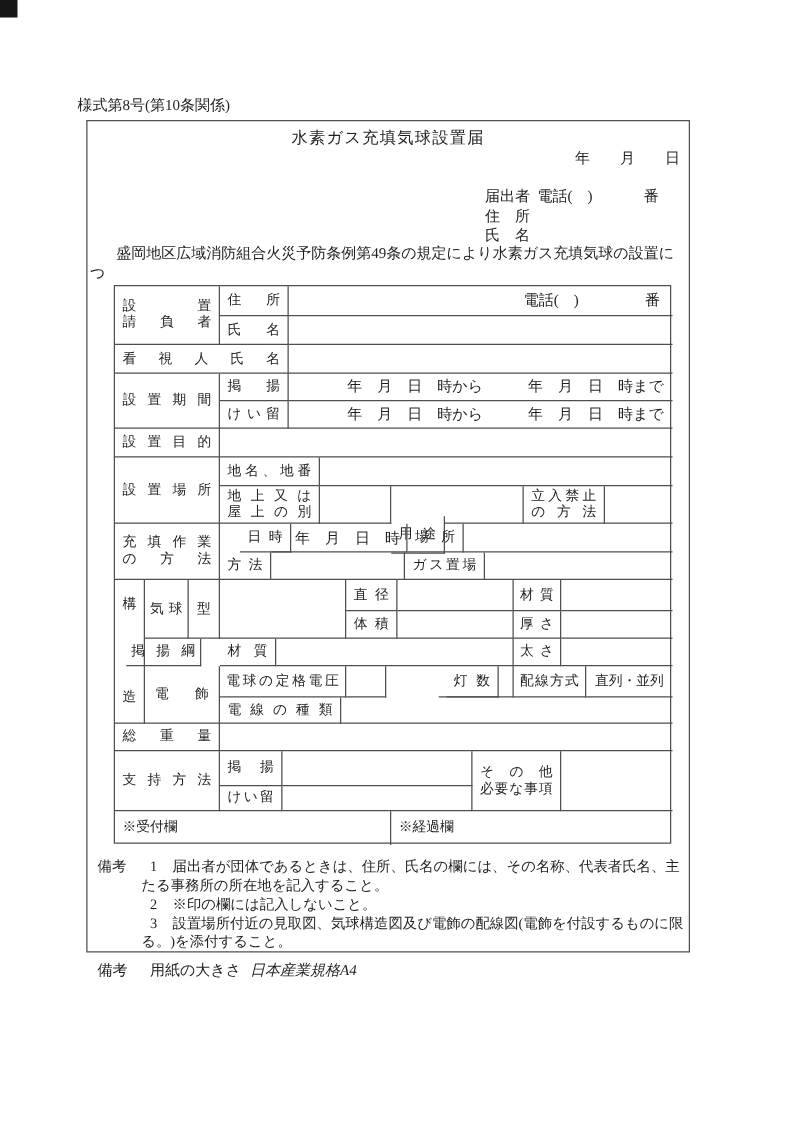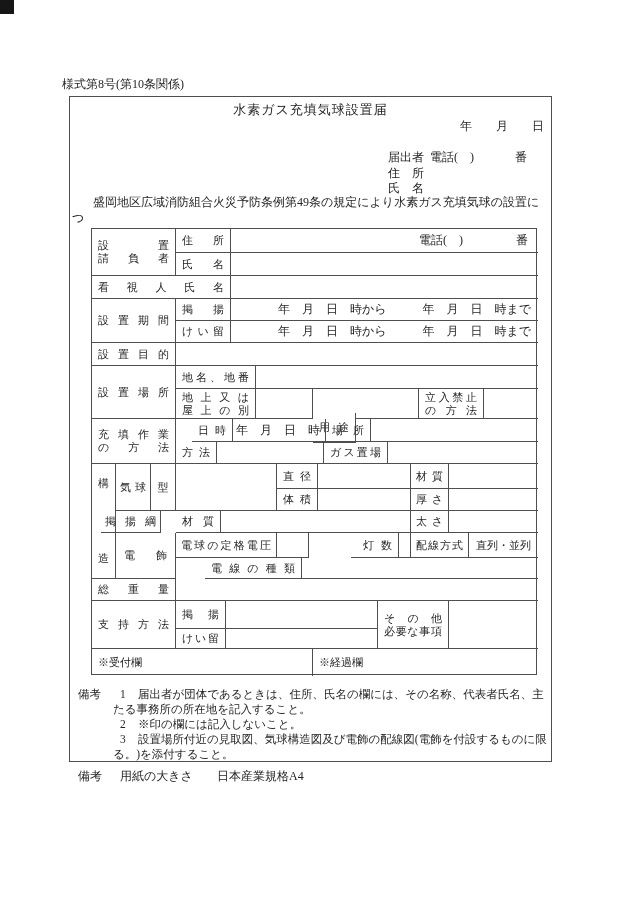--- a/index.html
+++ b/index.html
@@ -188,21 +188,21 @@
     </div>
     <div class="cell" style="left:185px;top:304px;width:32px;height:25px;"></div>
     <div class="cell j" style="left:217px;top:304px;width:42px;height:25px;margin-left:48px;">
       <span>灯 数</span>
     </div>
     <div class="cell" style="left:259px;top:304px;width:60px;height:25px;"></div>
     <div class="cell j" style="left:319px;top:304px;width:58px;height:25px;padding:0 5px;">
       <span>配線方式</span>
     </div>
     <div class="cell c er" style="left:377px;top:304px;width:69px;height:25px;">直列・並列</div>
-    <div class="cell j" style="left:84px;top:329px;width:97px;height:21px;margin-left:29px;">
+    <div class="cell j" style="left:84px;top:329px;width:97px;height:21px;">
       <span>電 線 の 種 類</span>
     </div>
     <div class="cell er" style="left:181px;top:329px;width:265px;height:21px;"></div>
 
     <div class="cell j" style="left:0;top:350px;width:84px;height:22px;">
       <span>総 重 量</span>
     </div>
     <div class="cell er" style="left:84px;top:350px;width:362px;height:22px;"></div>
 
     <div class="cell j" style="left:0;top:372px;width:84px;height:48px;">
@@ -233,15 +233,15 @@
     <span class="abs fs11" style="left:113px;top:702px;">たる事務所の所在地を記入すること。</span>
     <span class="abs fs11" style="left:120px;top:717px;">2</span>
     <span class="abs fs11" style="left:138px;top:717px;">※印の欄には記入しないこと。</span>
     <span class="abs fs11" style="left:120px;top:732px;">3</span>
     <span class="abs fs11" style="left:138px;top:732px;text-align:right;">設置場所付近の見取図、気球構造図及び電飾の配線図(電飾を付設するものに限</span>
     <span class="abs fs11" style="left:113px;top:747px;">る。)を添付すること。</span>
   </div>
 
   <span class="abs fs12" style="left:78px;top:769px;">備考</span>
   <span class="abs fs12" style="left:120px;top:769px;">用紙の大きさ</span>
-  <span class="abs fs12" style="left:217px;top:769px;">日本産業規格A4</span>
+  <span class="abs fs12" style="left:200px;top:769px;font-style:italic;">日本産業規格A4</span>
 
 </div>
 
 </body></html>

